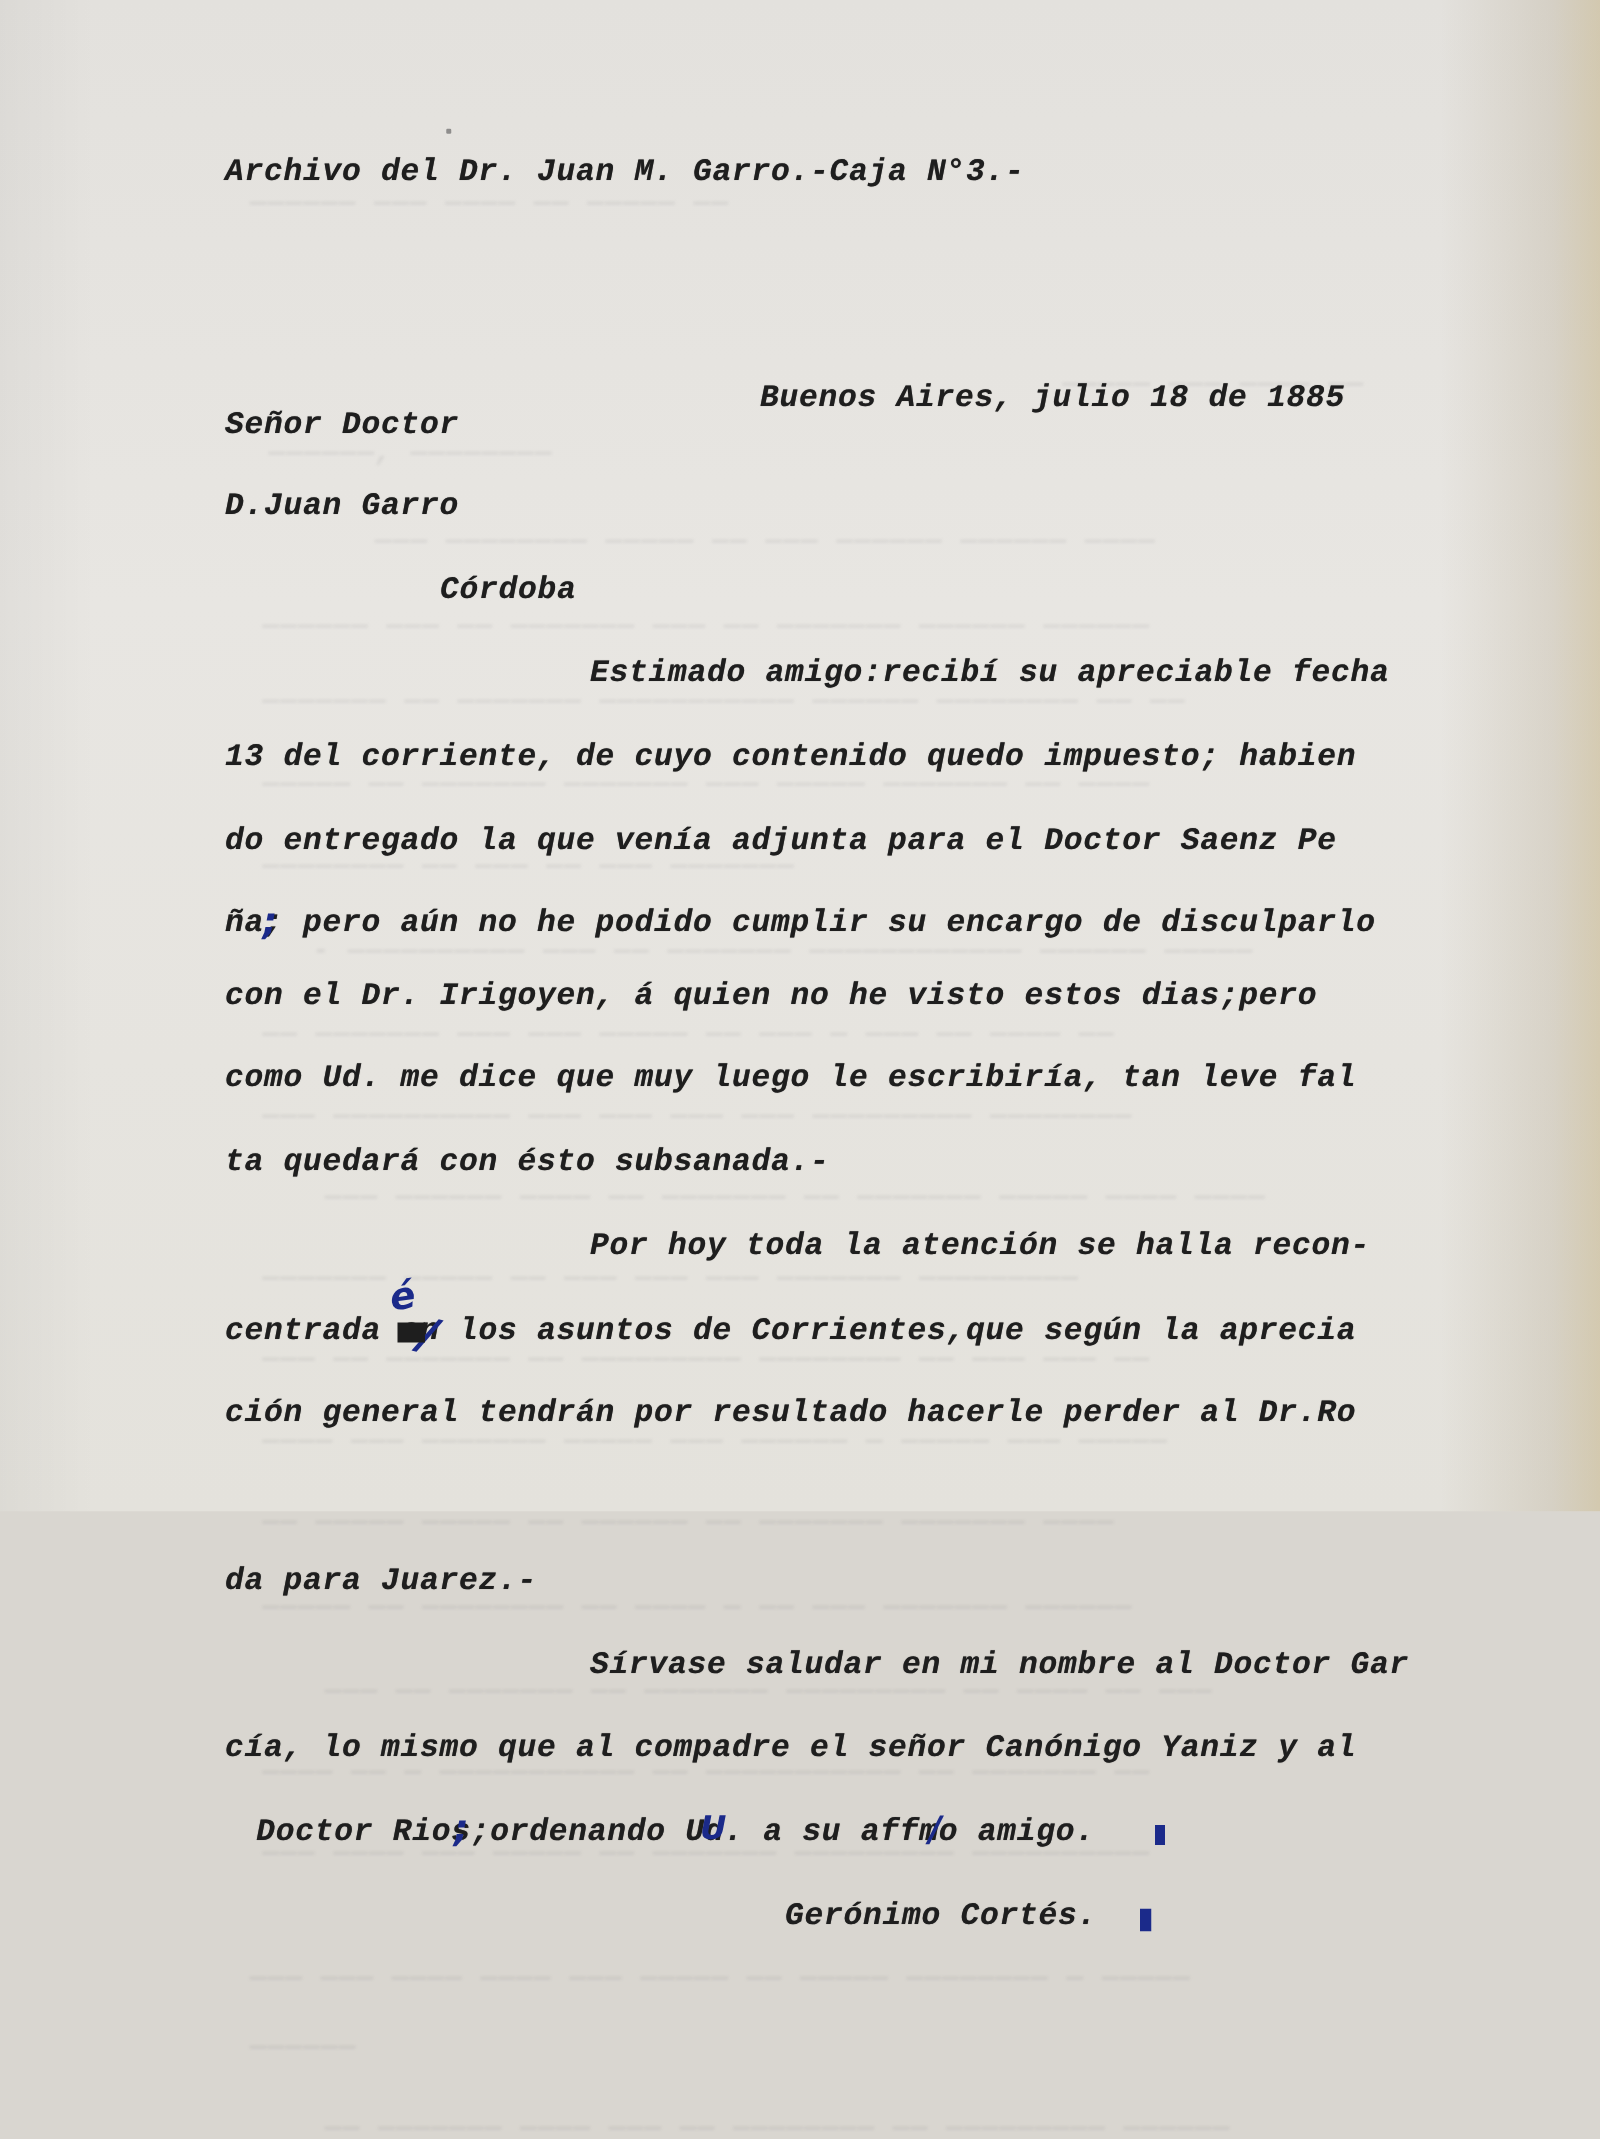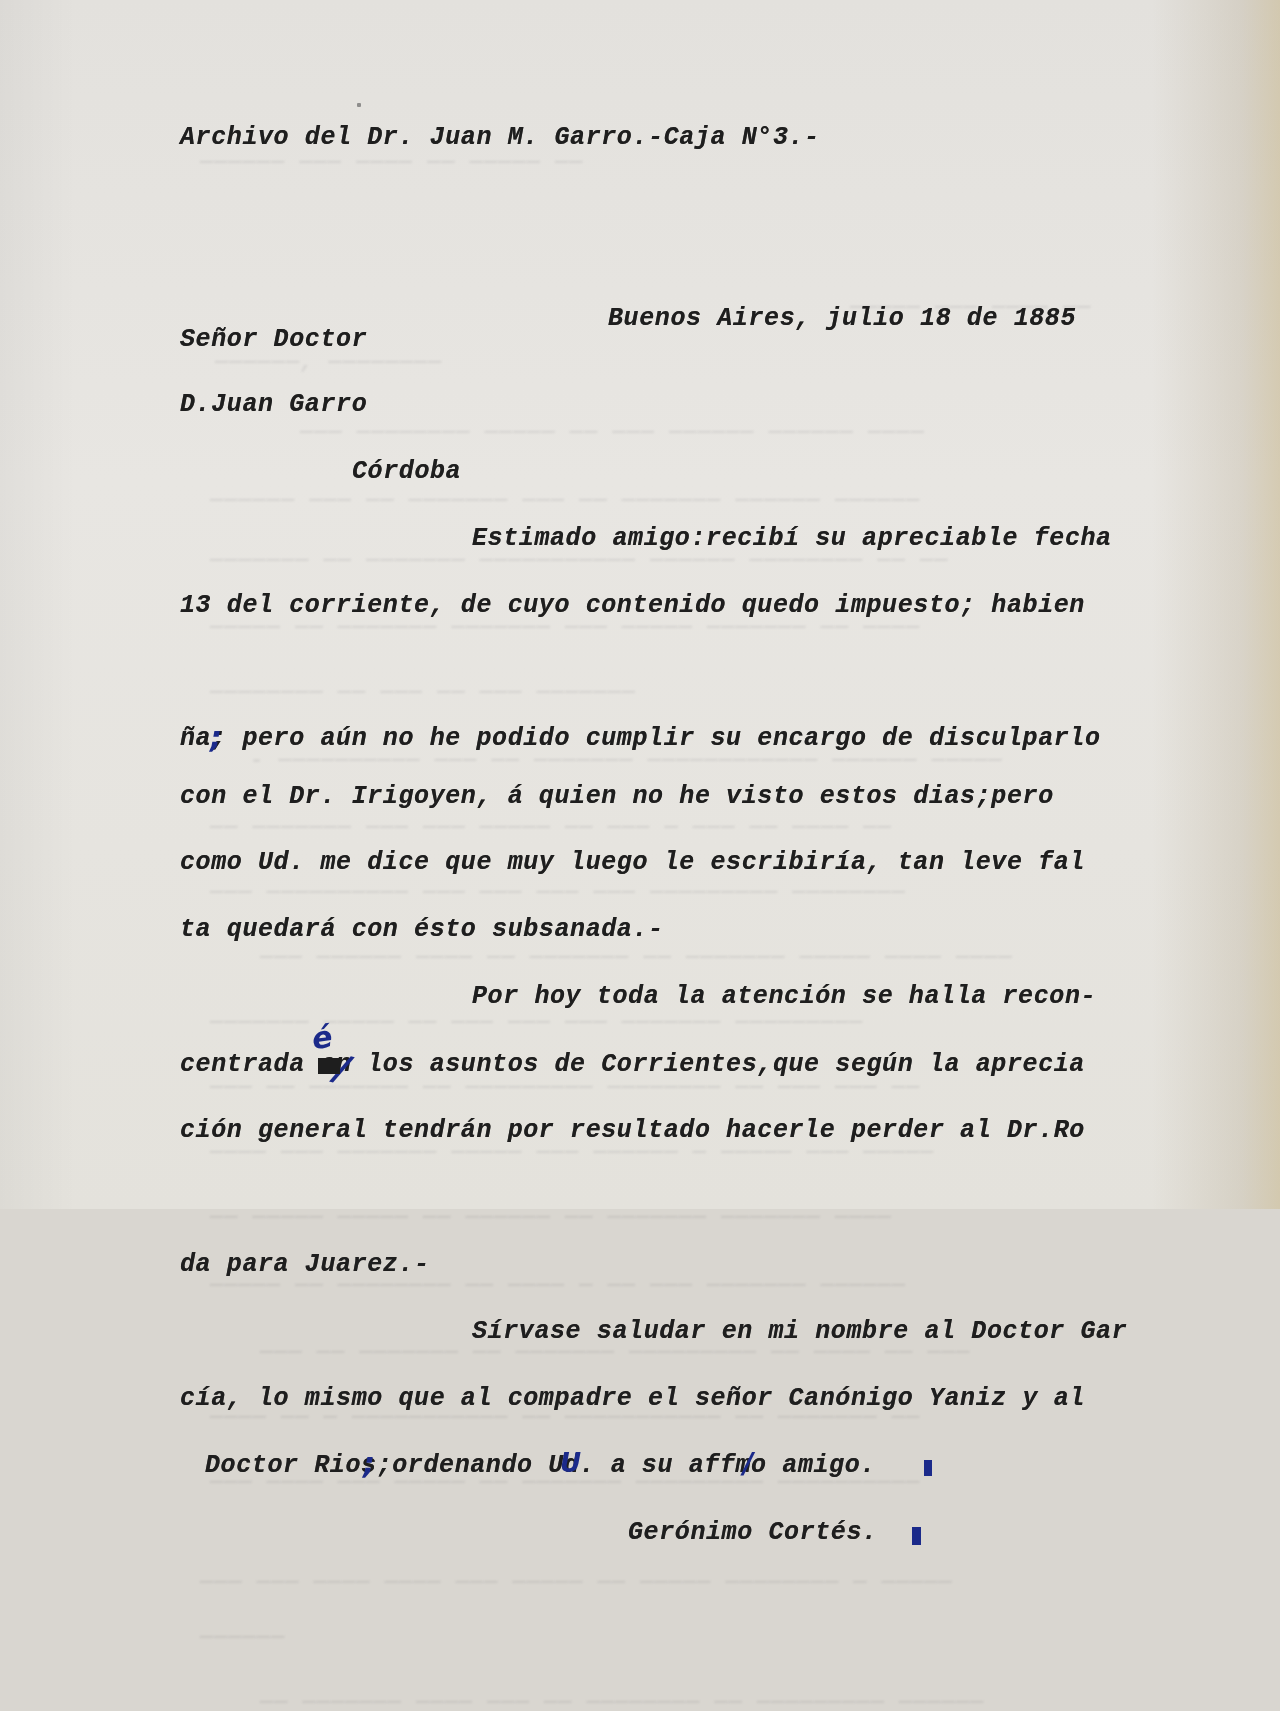--- a/index.html
+++ b/index.html
@@ -84,20 +84,21 @@
   <div class="line" style="left:180px;top:123px;">Archivo del Dr. Juan M. Garro.-Caja N°3.-</div>
 
   <div class="line" style="left:608px;top:260px;margin-top:44px;">Buenos Aires, julio 18 de 1885</div>
 
   <div class="line" style="left:180px;top:325px;">Señor Doctor</div>
   <div class="line" style="left:180px;top:390px;">D.Juan Garro</div>
   <div class="line" style="left:352px;top:457px;">Córdoba</div>
 
   <div class="line" style="left:472px;top:524px;">Estimado amigo:recibí su apreciable fecha</div>
   <div class="line" style="left:180px;top:591px;">13 del corriente, de cuyo contenido quedo impuesto; habien</div>
+  <div class="line" style="left:180px;top:658px;">do entregado la que venía adjunta para el Doctor Saenz Pe</div>
   <div class="line" style="left:180px;top:724px;">ña; pero aún no he podido cumplir su encargo de disculparlo</div>
   <div class="line" style="left:180px;top:782px;">con el Dr. Irigoyen, á quien no he visto estos dias;pero</div>
   <div class="line" style="left:180px;top:915px;">ta quedará con ésto subsanada.-</div>
   <div class="line" style="left:180px;top:848px;">como Ud. me dice que muy luego le escribiría, tan leve fal</div>
   <div class="line" style="left:472px;top:982px;">Por hoy toda la atención se halla recon-</div>
   <div class="line" style="left:180px;top:1050px;">centrada en los asuntos de Corrientes,que según la aprecia</div>
   <div class="line" style="left:180px;top:1116px;">ción general tendrán por resultado hacerle perder al Dr.Ro</div>
   <div class="line" style="left:180px;top:1250px;text-align:right;">da para Juarez.-</div>
   <div class="line" style="left:472px;top:1317px;">Sírvase saludar en mi nombre al Doctor Gar</div>
   <div class="line" style="left:180px;top:1384px;">cía, lo mismo que al compadre el señor Canónigo Yaniz y al</div>

